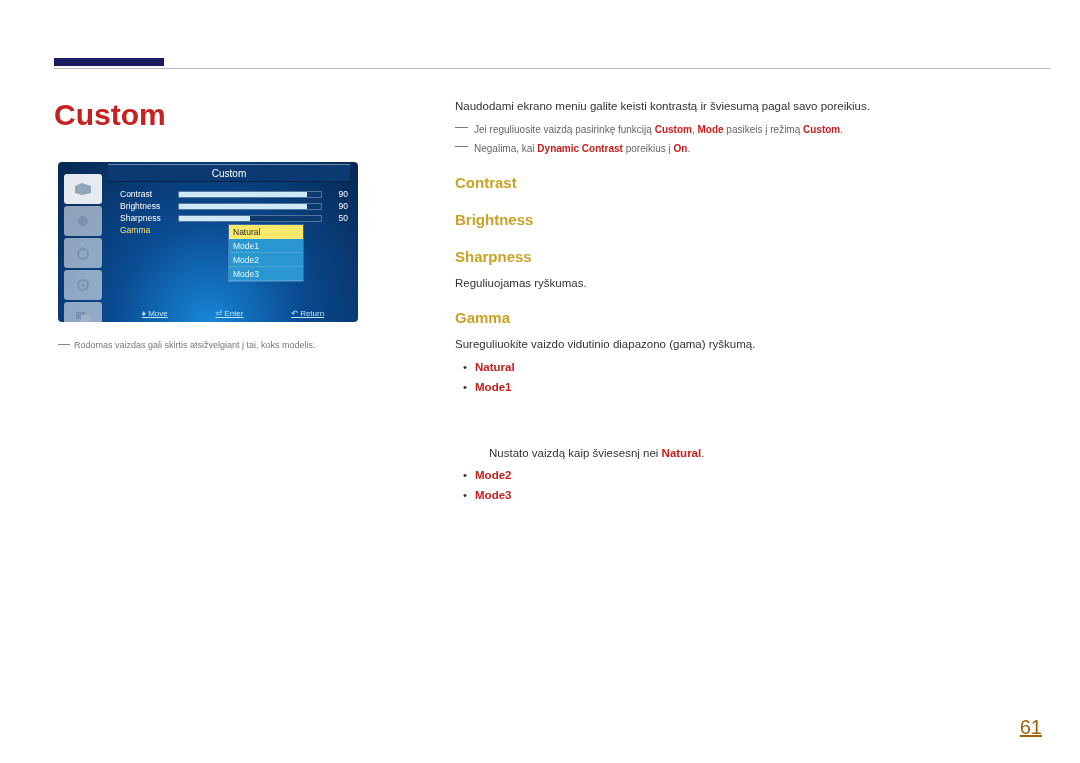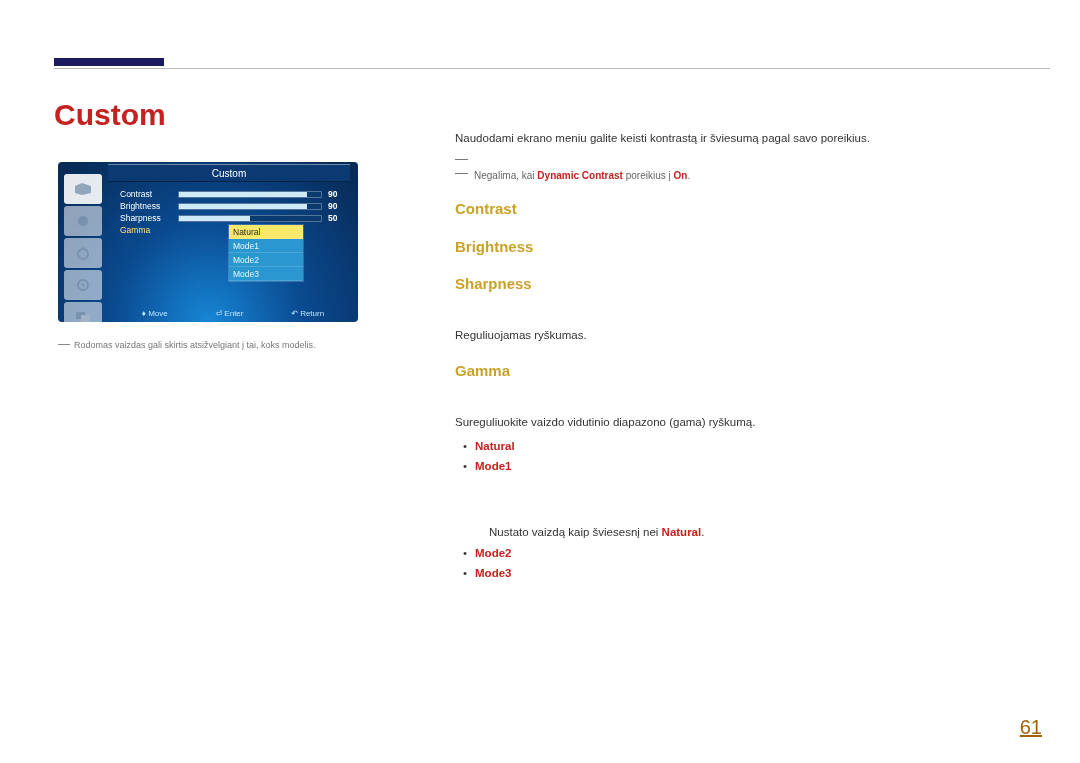--- a/index.html
+++ b/index.html
@@ -67,47 +67,47 @@
   }
   .osd-label { width: 58px; }
   .osd-slider {
     flex: 1; height: 7px;
     background: linear-gradient(#0b3a6e,#0b3a6e);
     border: 1px solid rgba(255,255,255,0.3);
     position: relative; margin-right: 6px;
     border-radius: 1px;
   }
   .osd-fill { position: absolute; left: 0; top: 0; bottom: 0; background: #cfeaf7; }
-  .osd-val { width: 20px; text-align: left; font-weight: bold; }
+  .osd-val { width: 20px; text-align: right; }
   .osd-row.gamma .osd-label { color: #ffe36b; }
   .osd-drop {
     position: absolute; left: 170px; width: 76px;
     font-size: 8.5px;
     border: 1px solid rgba(255,255,255,0.2);
   }
   .osd-opt { padding: 1.5px 4px; background: #2a97d1; border-bottom: 1px solid rgba(255,255,255,0.15); color: #e8f6ff; }
   .osd-opt.sel { background: #fce96a; color: #2a2a2a; }
   .osd-footer {
     position: absolute; bottom: 4px; left: 60px; right: 10px;
     text-align: left; font-size: 8px; color: #bfe6ff;
-    display:flex; justify-content: space-around;
+    display:flex; justify-content: space-around; text-decoration: underline;
   }
   .note {
     position: absolute; left: 58px;
     font-size: 9px; color: #777;
     display: flex; gap: 4px;
   }
   .note .dash { font-size: 12px; line-height: 9px; }
 
   .right-col {
     position: absolute;
     top: 98px; left: 455px; right: 40px;
     font-size: 11.5px; color: #333; line-height: 1.55;
   }
-  .para { margin-bottom: 6px; margin-top: 32px; }
+  .para { margin-bottom: 6px; }
   .dash-line { display: flex; gap: 6px; font-size: 10px; color: #666; margin-bottom: 4px; }
   .dash-line .dash { font-size: 13px; line-height: 10px; }
   .dash-line .hl { color: #c6211f; font-weight: bold; }
   .sec-head { font-size: 15px; font-weight: bold; color: #c9a227; margin-top: 14px; margin-bottom: 6px; }
   .bullet-list { padding-left: 8px; }
   .bullet-item { display: flex; gap: 8px; margin-bottom: 2px; }
   .bullet-dot { color: #333; }
   .bullet-hl { color: #c6211f; font-weight: bold; }
   .bullet-sub { padding-left: 26px; font-size: 11.5px; color: #333; margin-bottom: 4px; margin-top: 48px; }
   .page-num {
@@ -196,20 +196,23 @@
 <div class="note" style="top:340px">
   <span class="dash">―</span>
   <span>Rodomas vaizdas gali skirtis atsižvelgiant į tai, koks modelis.</span>
 </div>
 
 <div class="right-col">
   <div class="para">Naudodami ekrano meniu galite keisti kontrastą ir šviesumą pagal savo poreikius.</div>
 
   <div class="dash-line">
     <span class="dash">―</span>
+    <span>
+      <span>Jei reguliuosite vaizdą pasirinkę funkciją </span><span class="hl">Custom</span><span>, </span><span class="hl">Mode</span><span> pasikeis į režimą </span><span class="hl">Custom</span><span>.</span>
+    </span>
   </div>
   <div class="dash-line">
     <span class="dash">―</span>
     <span>
       <span>Negalima, kai </span><span class="hl">Dynamic Contrast</span><span> poreikius į </span><span class="hl">On</span><span>.</span>
     </span>
   </div>
 
   <div class="sec-head">Contrast</div>
 

